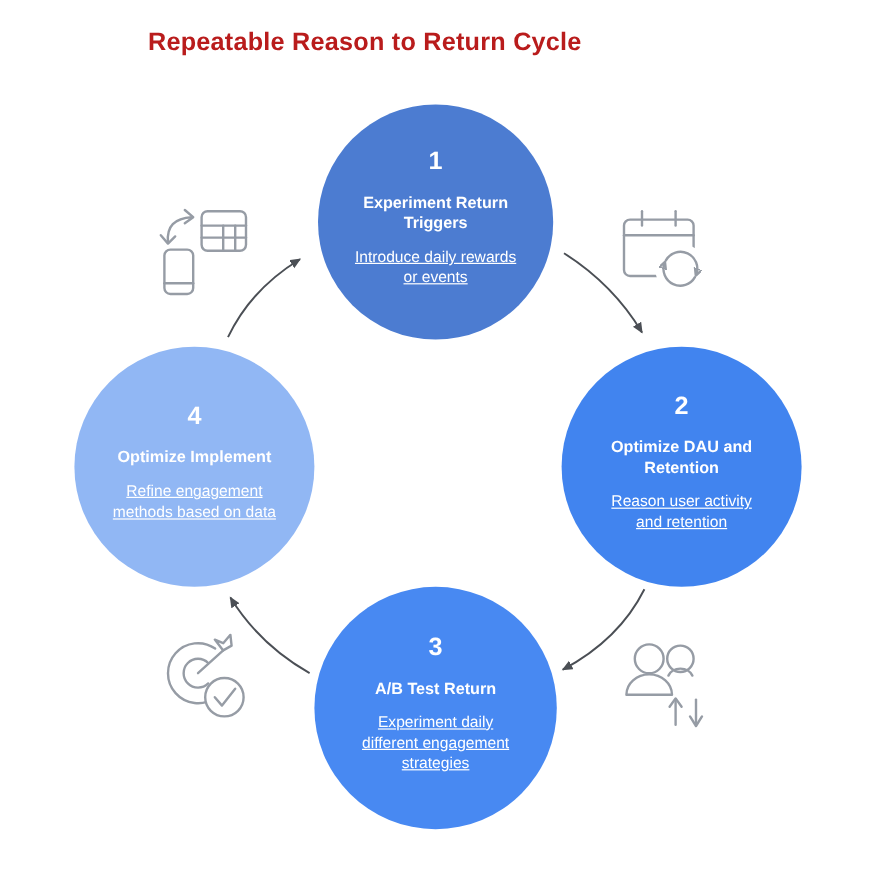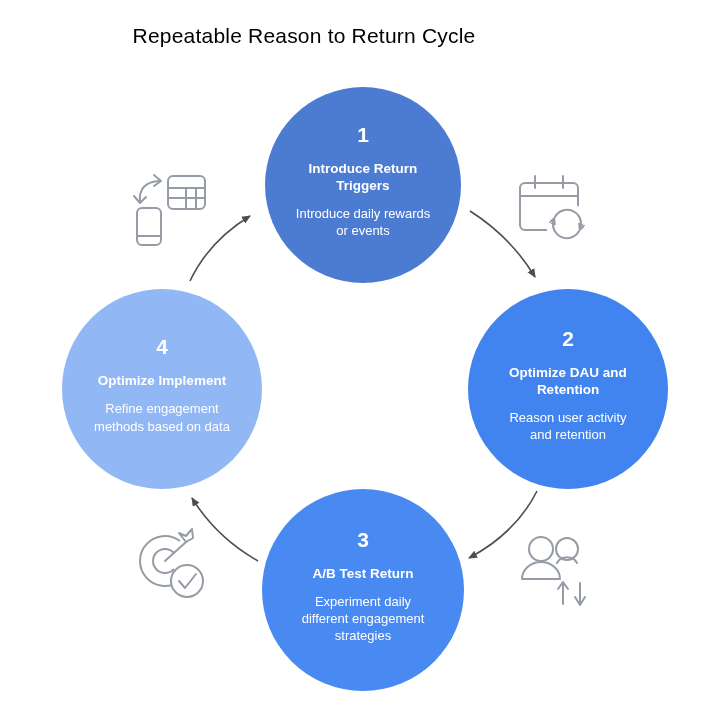--- a/index.html
+++ b/index.html
@@ -4,32 +4,32 @@
 <style>
   html,body{margin:0;padding:0;}
   body{
     width:725px;height:725px;background:#ffffff;
     font-family:"Liberation Sans","DejaVu Sans",sans-serif;
     position:relative;overflow:hidden;
   }
   .stage{position:absolute;inset:0;width:725px;height:725px;}
   .diagram-title{
     position:absolute;top:24px;left:0;width:608px;
-    text-align:center;font-size:21px;font-weight:400;color:#000000;
+    text-align:center;font-size:21px;font-weight:700;color:#b91c1c;
     letter-spacing:.2px;
   }
   .overlay{position:absolute;left:0;top:0;pointer-events:none;}
   .circle{
     position:absolute;border-radius:50%;color:#ffffff;
     display:flex;flex-direction:column;align-items:center;justify-content:center;
     text-align:center;padding-bottom:8px;box-sizing:border-box;
   }
   .circle .num{font-size:21px;font-weight:700;margin-bottom:13px;}
   .circle .step-title{font-size:13.5px;font-weight:700;line-height:1.27;max-width:150px;margin-bottom:11px;}
-  .circle .step-desc{font-size:13px;font-weight:400;line-height:1.32;max-width:142px;}
+  .circle .step-desc{font-size:13px;font-weight:400;line-height:1.32;max-width:142px;text-decoration:underline;}
   #circle-1{left:265px;top:87px;width:196px;height:196px;}
   #circle-2{left:468px;top:289px;width:200px;height:200px;}
   #circle-3{left:262px;top:489px;width:202px;height:202px;}
   #circle-4{left:62px;top:289px;width:200px;height:200px;}
   .icon{position:absolute;}
   #icon-top-left{left:128px;top:170px;}
   #icon-top-right{left:512px;top:172px;}
   #icon-bottom-right{left:514px;top:531px;}
   #icon-bottom-left{left:136px;top:528px;}
   .icon path,.icon rect,.icon circle,.icon line{
@@ -51,21 +51,21 @@
       </marker>
     </defs>
     <path class="flow-arrow" d="M 190,281 Q 209,241 250,216" marker-end="url(#flowAh)"></path>
     <path class="flow-arrow" d="M 470,211 Q 511,237 535,277" marker-end="url(#flowAh)"></path>
     <path class="flow-arrow" d="M 537,491 Q 516,533 469,558" marker-end="url(#flowAh)"></path>
     <path class="flow-arrow" d="M 258,561 Q 216,537 192,498" marker-end="url(#flowAh)"></path>
   </svg>
 
   <div class="circle" id="circle-1" style="background: rgb(76, 124, 209);">
     <div class="num">1</div>
-    <div class="step-title">Introduce Return Triggers</div>
+    <div class="step-title">Experiment Return Triggers</div>
     <div class="step-desc">Introduce daily rewards or events</div>
   </div>
 
   <div class="circle" id="circle-2" style="background: rgb(65, 132, 239);">
     <div class="num">2</div>
     <div class="step-title">Optimize DAU and Retention</div>
     <div class="step-desc">Reason user activity and retention</div>
   </div>
 
   <div class="circle" id="circle-3" style="background: rgb(72, 137, 242);">

